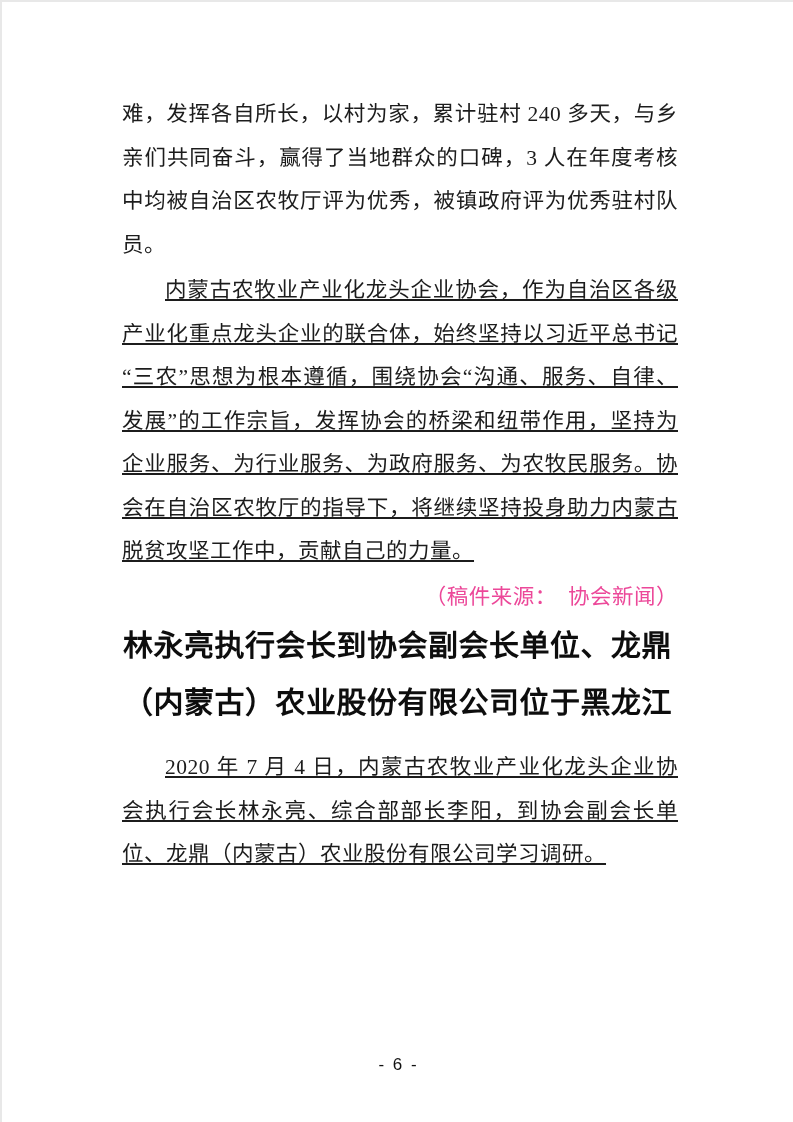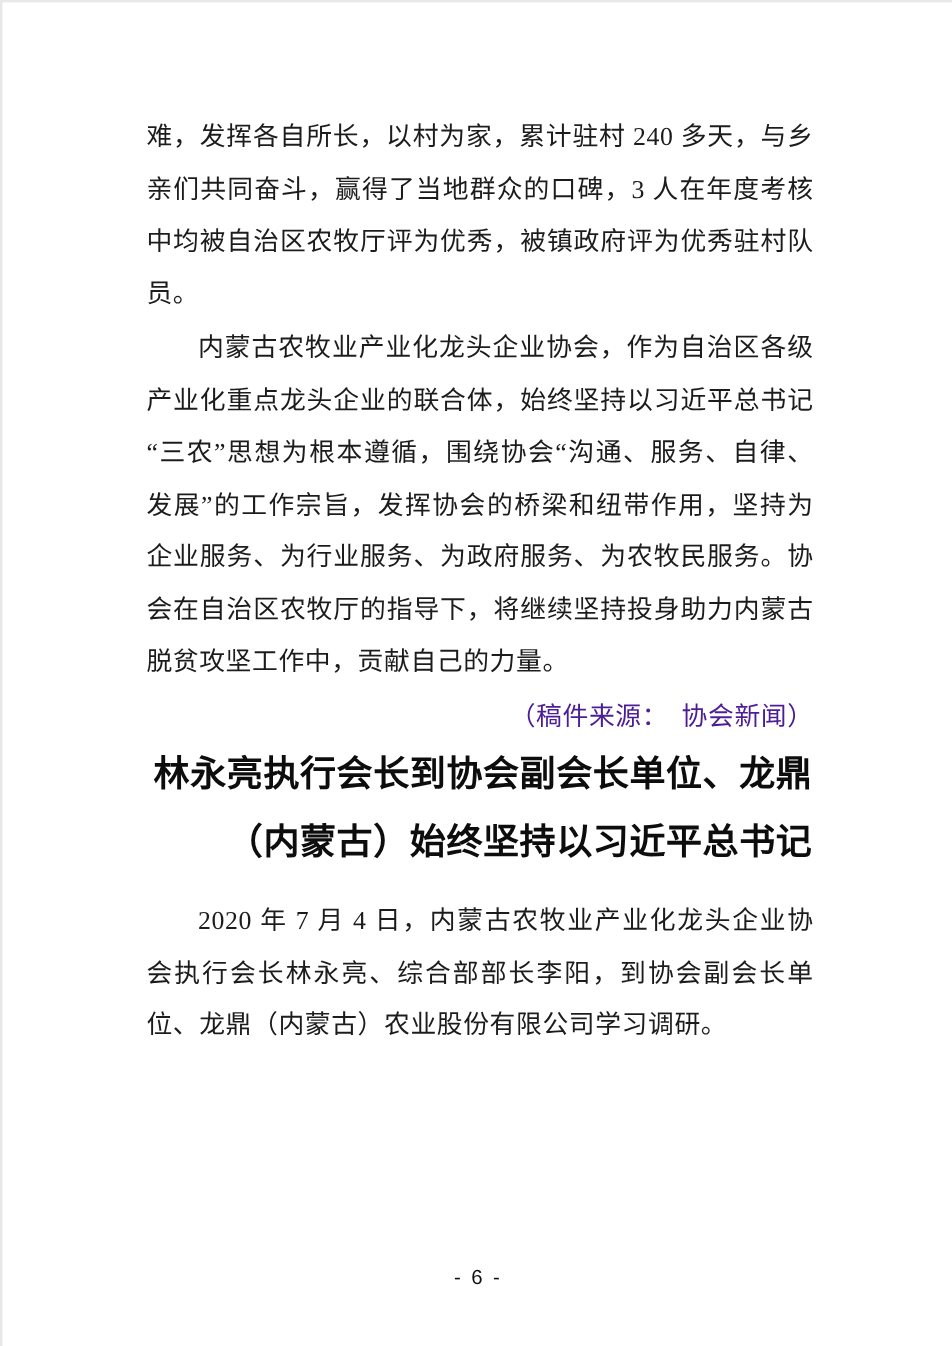--- a/index.html
+++ b/index.html
@@ -29,33 +29,34 @@
   .body-para {
     font-size: 21.5px;
     line-height: 43.5px;
     text-align: justify;
     letter-spacing: 0.5px;
     color: #1c1c1c;
   }
 
   .body-para.indented {
     text-indent: 2em;
+    text-decoration: underline;
   }
 
   .source-line {
     font-size: 21.5px;
     line-height: 43.5px;
     text-align: right;
     letter-spacing: 0.5px;
-    color: #4c1d95;
+    color: #ec4899;
   }
 
   .article-heading {
     margin: -4px 0 13px 0;
-    text-align: right;
+    text-align: left;
     font-weight: bold;
     font-size: 30px;
     line-height: 55px;
     color: #0d0d0d;
     letter-spacing: 0.5px;
   }
 
   .page-number {
     position: absolute;
     bottom: 48px;
@@ -75,21 +76,21 @@
   <div class="content">
 
     <p class="body-para">难，发挥各自所长，以村为家，累计驻村 240 多天，与乡亲们共同奋斗，赢得了当地群众的口碑，3 人在年度考核中均被自治区农牧厅评为优秀，被镇政府评为优秀驻村队员。</p>
 
     <p class="body-para indented">内蒙古农牧业产业化龙头企业协会，作为自治区各级产业化重点龙头企业的联合体，始终坚持以习近平总书记“三农”思想为根本遵循，围绕协会“沟通、服务、自律、发展”的工作宗旨，发挥协会的桥梁和纽带作用，坚持为企业服务、为行业服务、为政府服务、为农牧民服务。协会在自治区农牧厅的指导下，将继续坚持投身助力内蒙古脱贫攻坚工作中，贡献自己的力量。</p>
 
     <p class="source-line">（稿件来源：　协会新闻）</p>
 
     <h1 class="article-heading">
       <div>林永亮执行会长到协会副会长单位、龙鼎</div>
-      <div>（内蒙古）始终坚持以习近平总书记</div>
+      <div>（内蒙古）农业股份有限公司位于黑龙江</div>
     </h1>
 
     <p class="body-para indented">2020 年 7 月 4 日，内蒙古农牧业产业化龙头企业协会执行会长林永亮、综合部部长李阳，到协会副会长单位、龙鼎（内蒙古）农业股份有限公司学习调研。</p>
 
 
   </div>
 
   <div class="page-number">- 6 -</div>
 </div>
 

